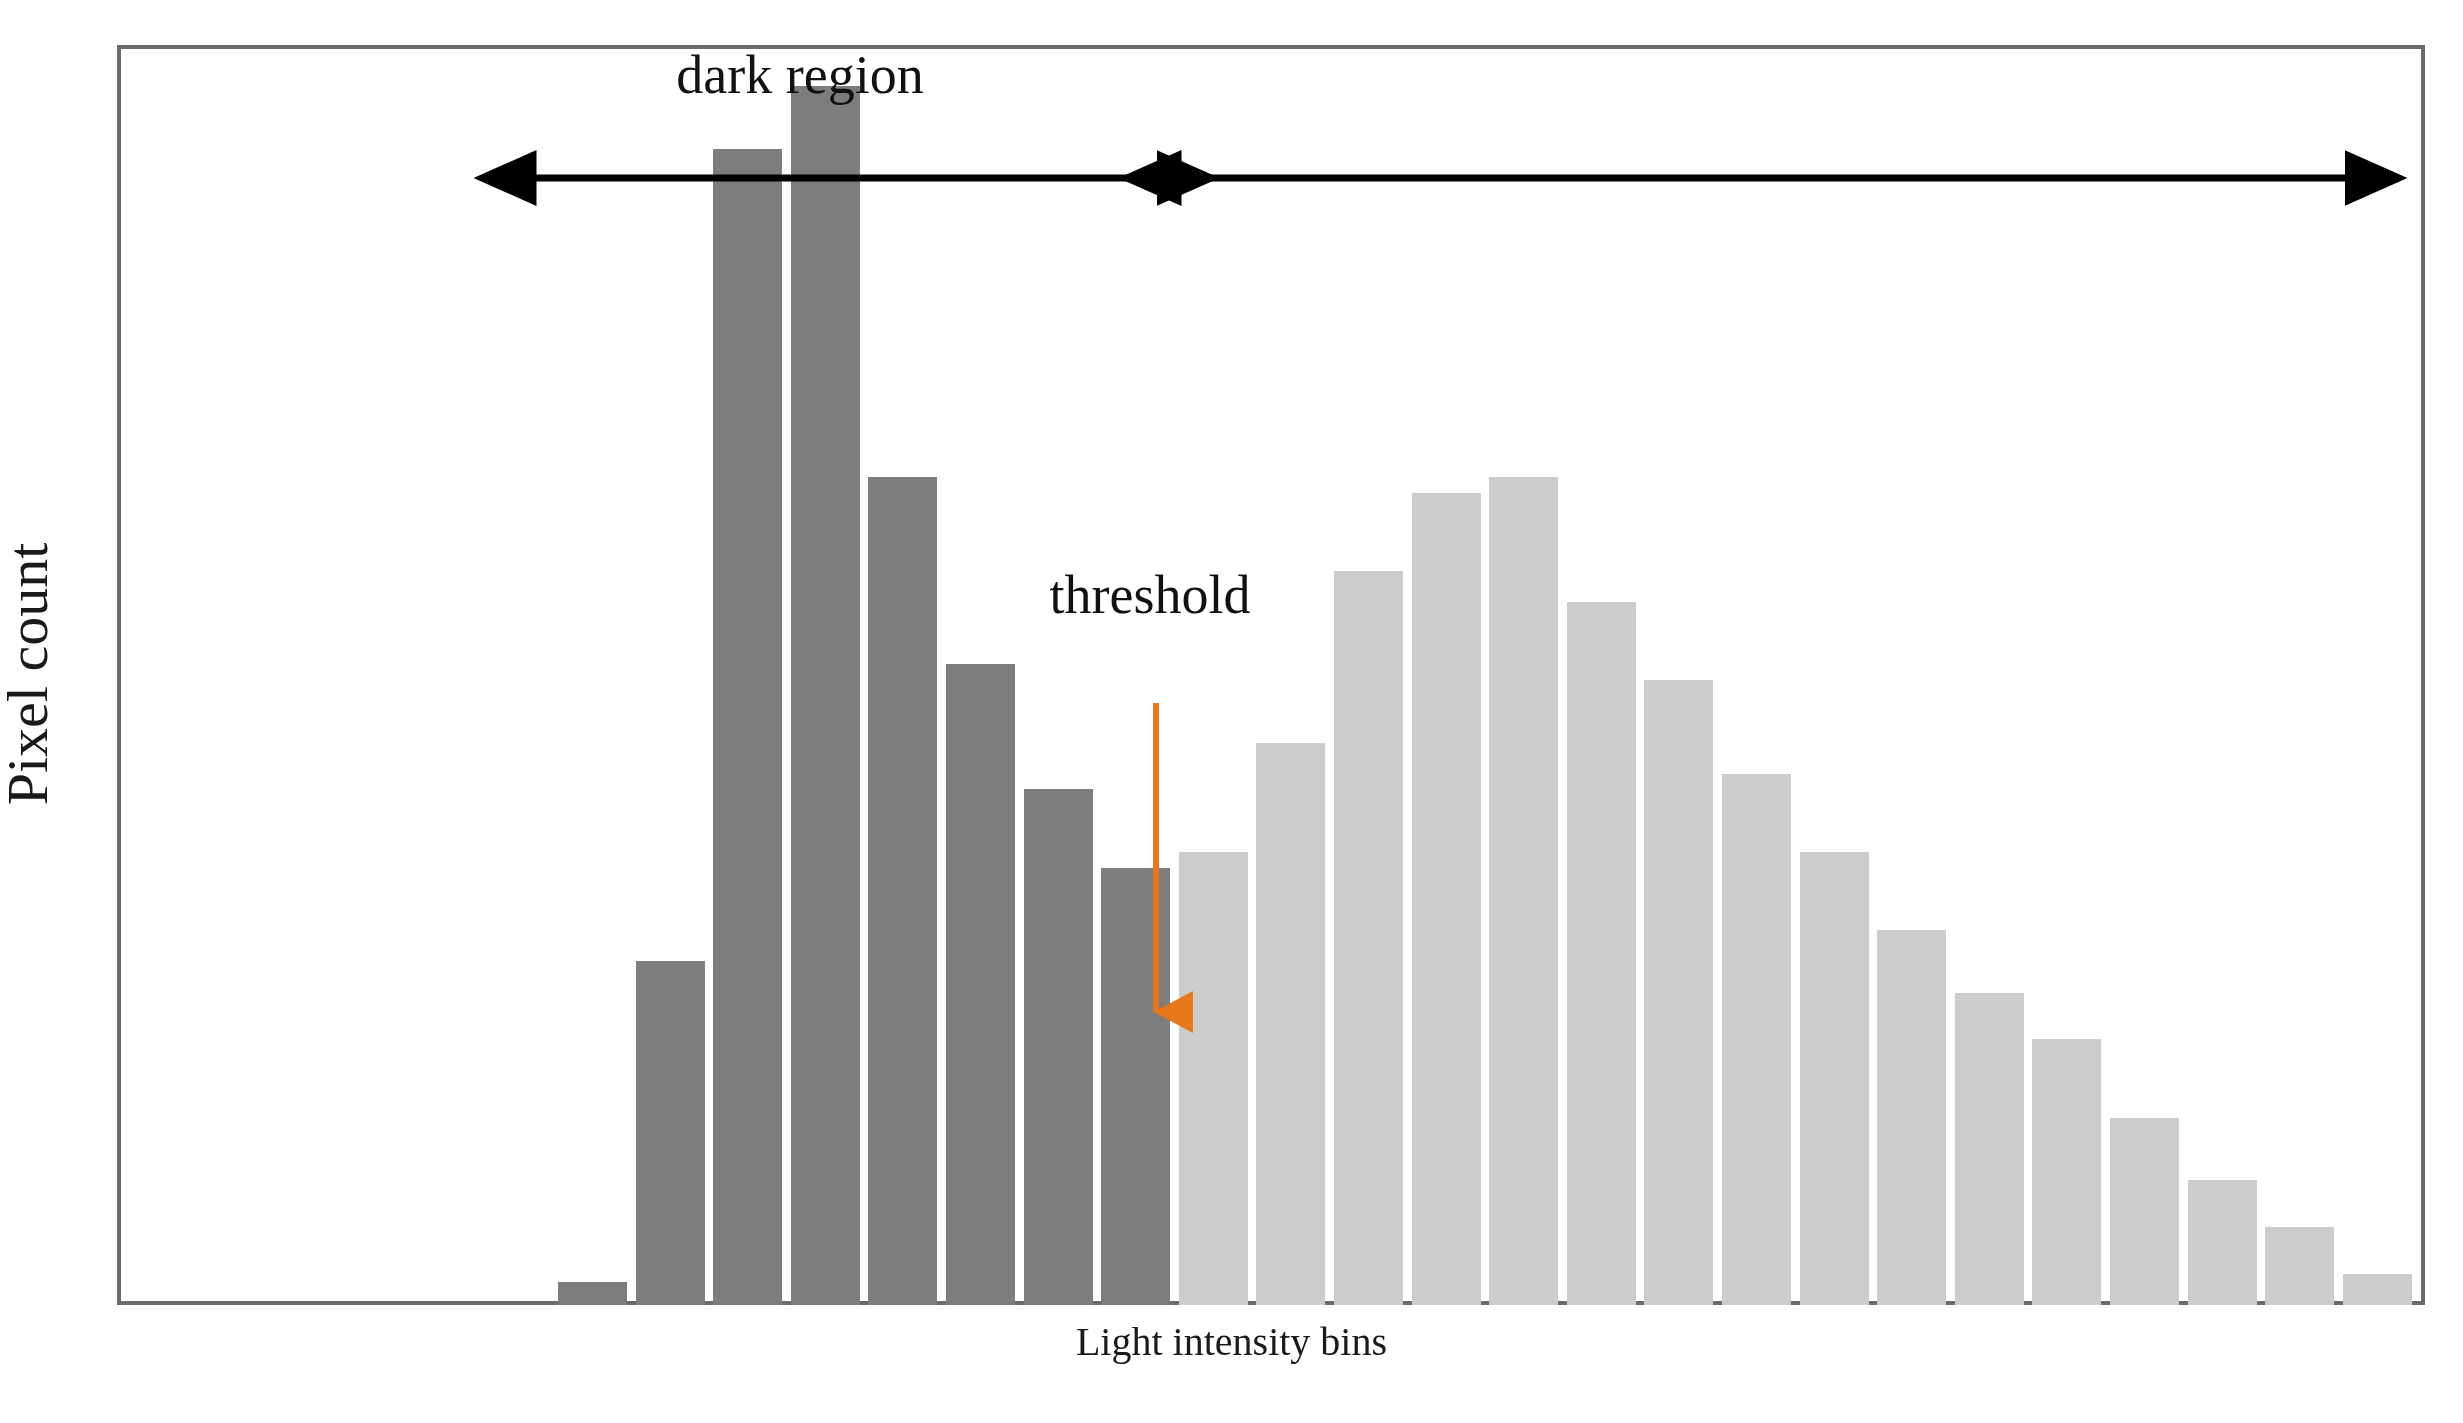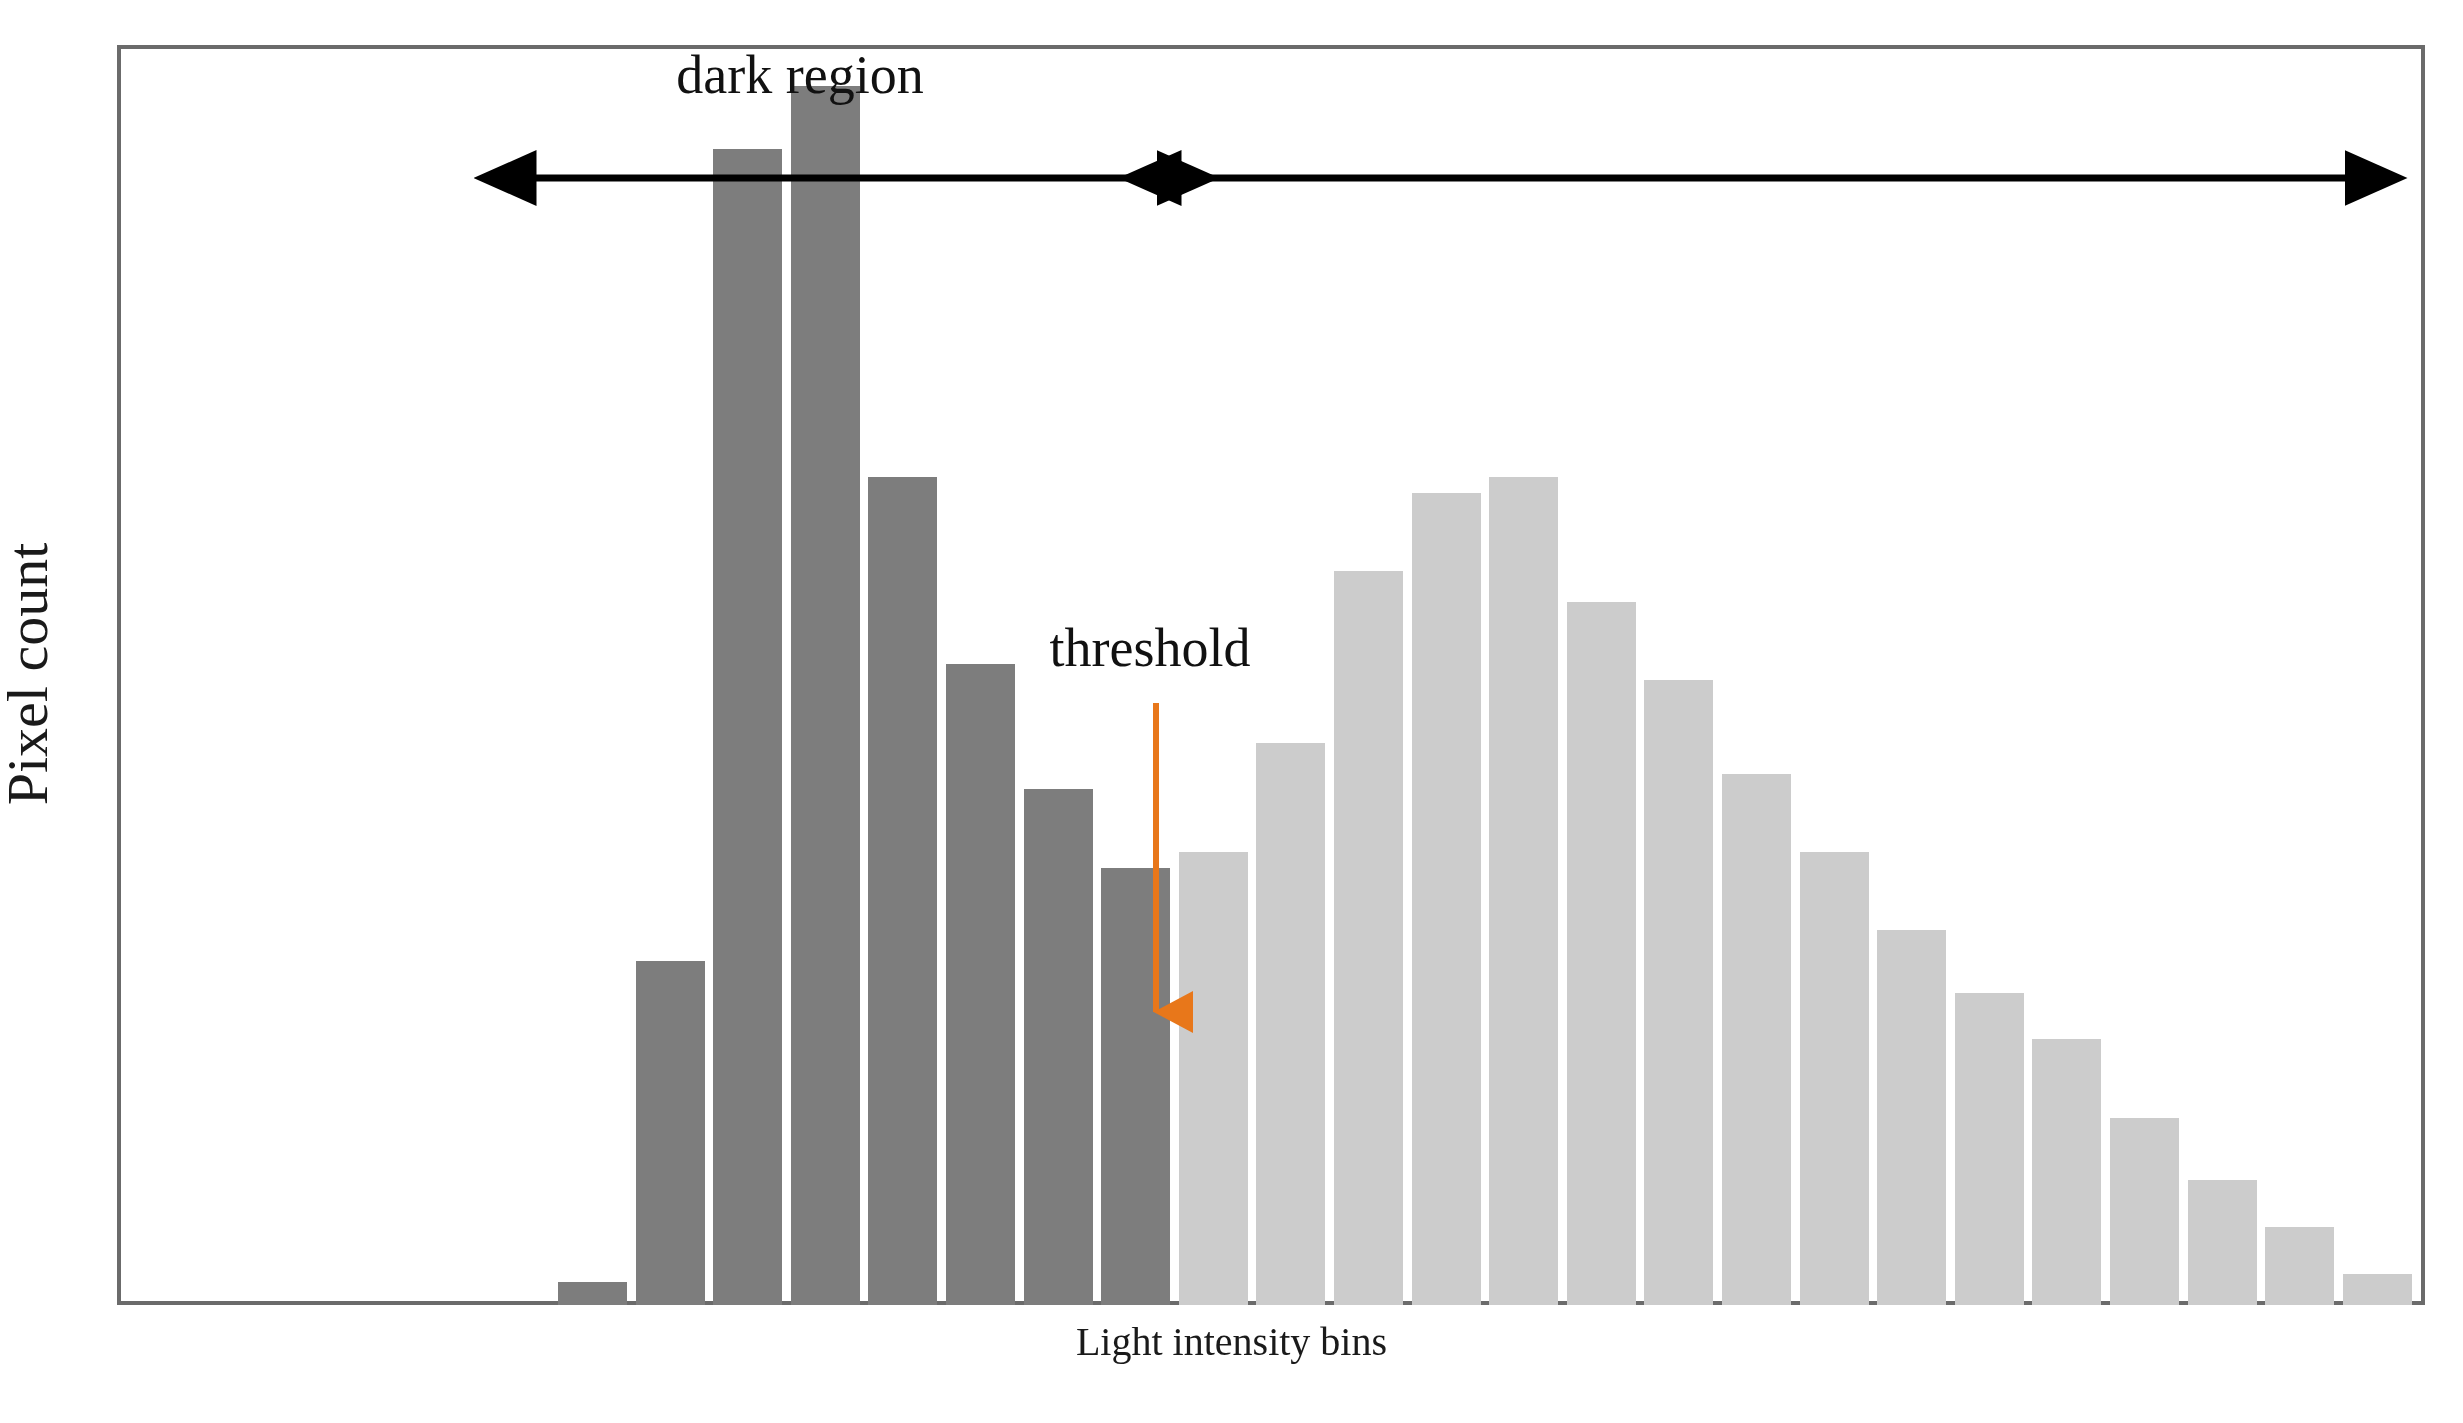--- a/index.html
+++ b/index.html
@@ -80,21 +80,21 @@
     white-space: nowrap;
     line-height: 1;
     text-align: center;
   }
   #dark-region-label  { left: 430px;  top: 48px;  width: 740px; }
   #bright-region-label{ left: 1280px; top: 48px;  width: 1100px; }
 
   #threshold-label {
     position: absolute;
     left: 900px;
-    top: 621px;
+    top: 568px;
     width: 500px;
     text-align: center;
     font-size: 54px;
     color: #111111;
     white-space: nowrap;
     line-height: 1;
   }
 
   #annotations-svg {
     position: absolute;

